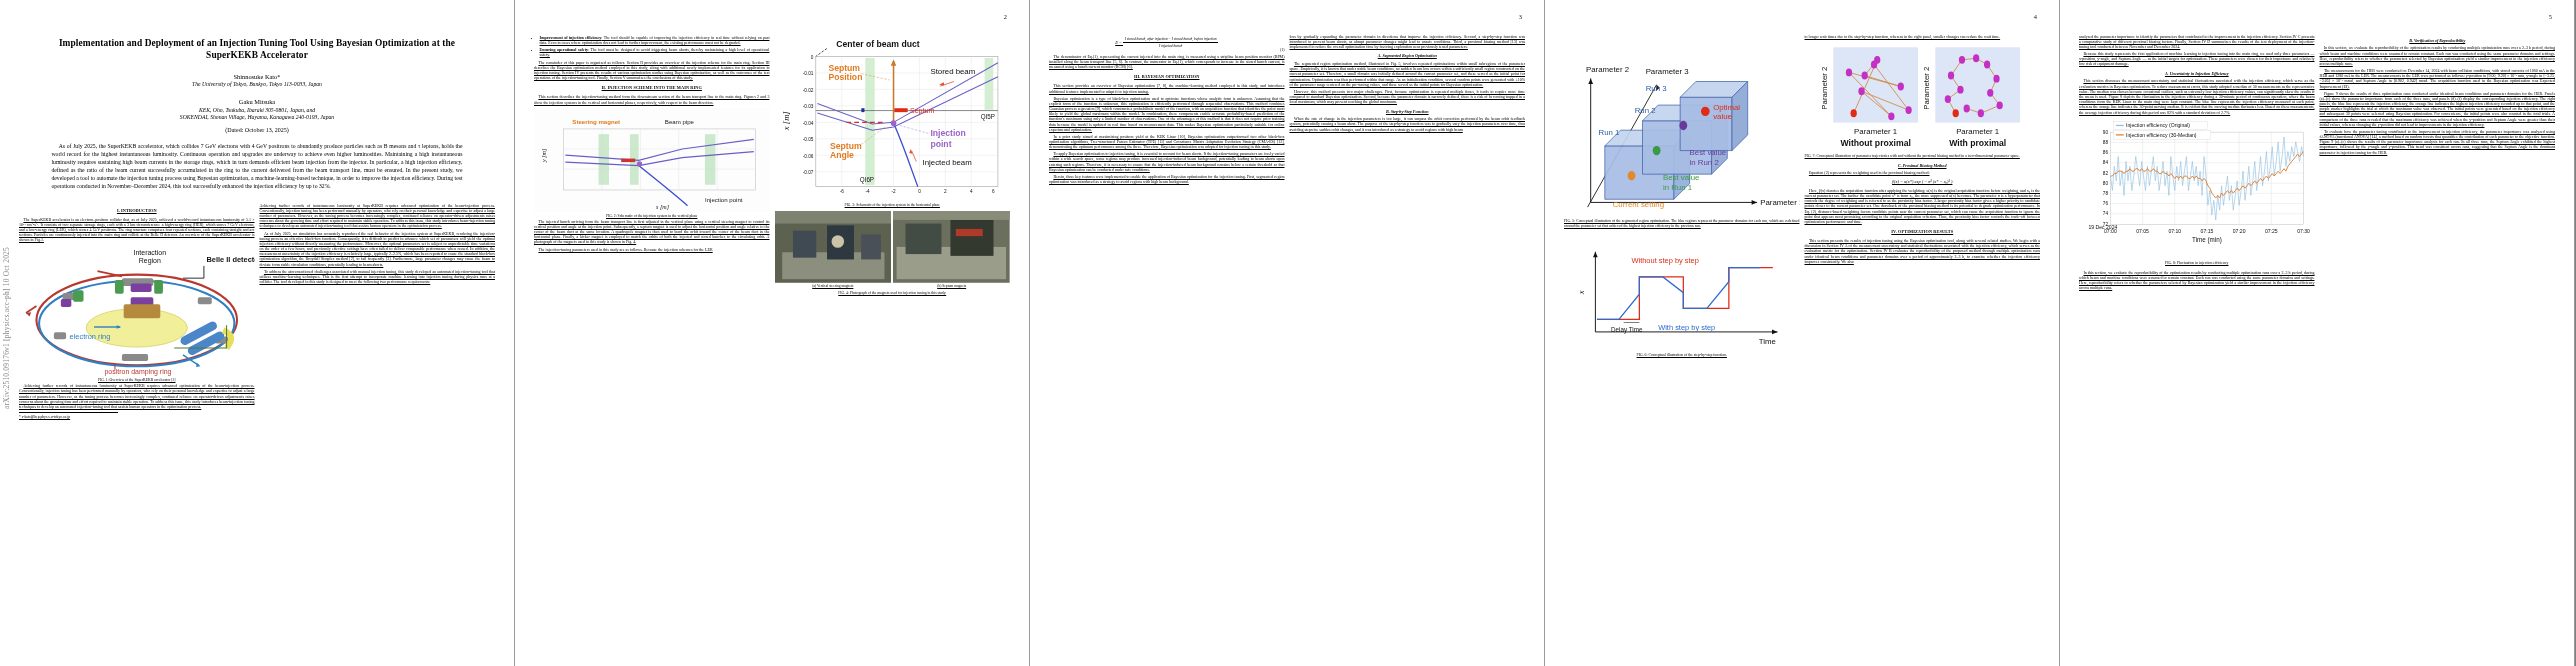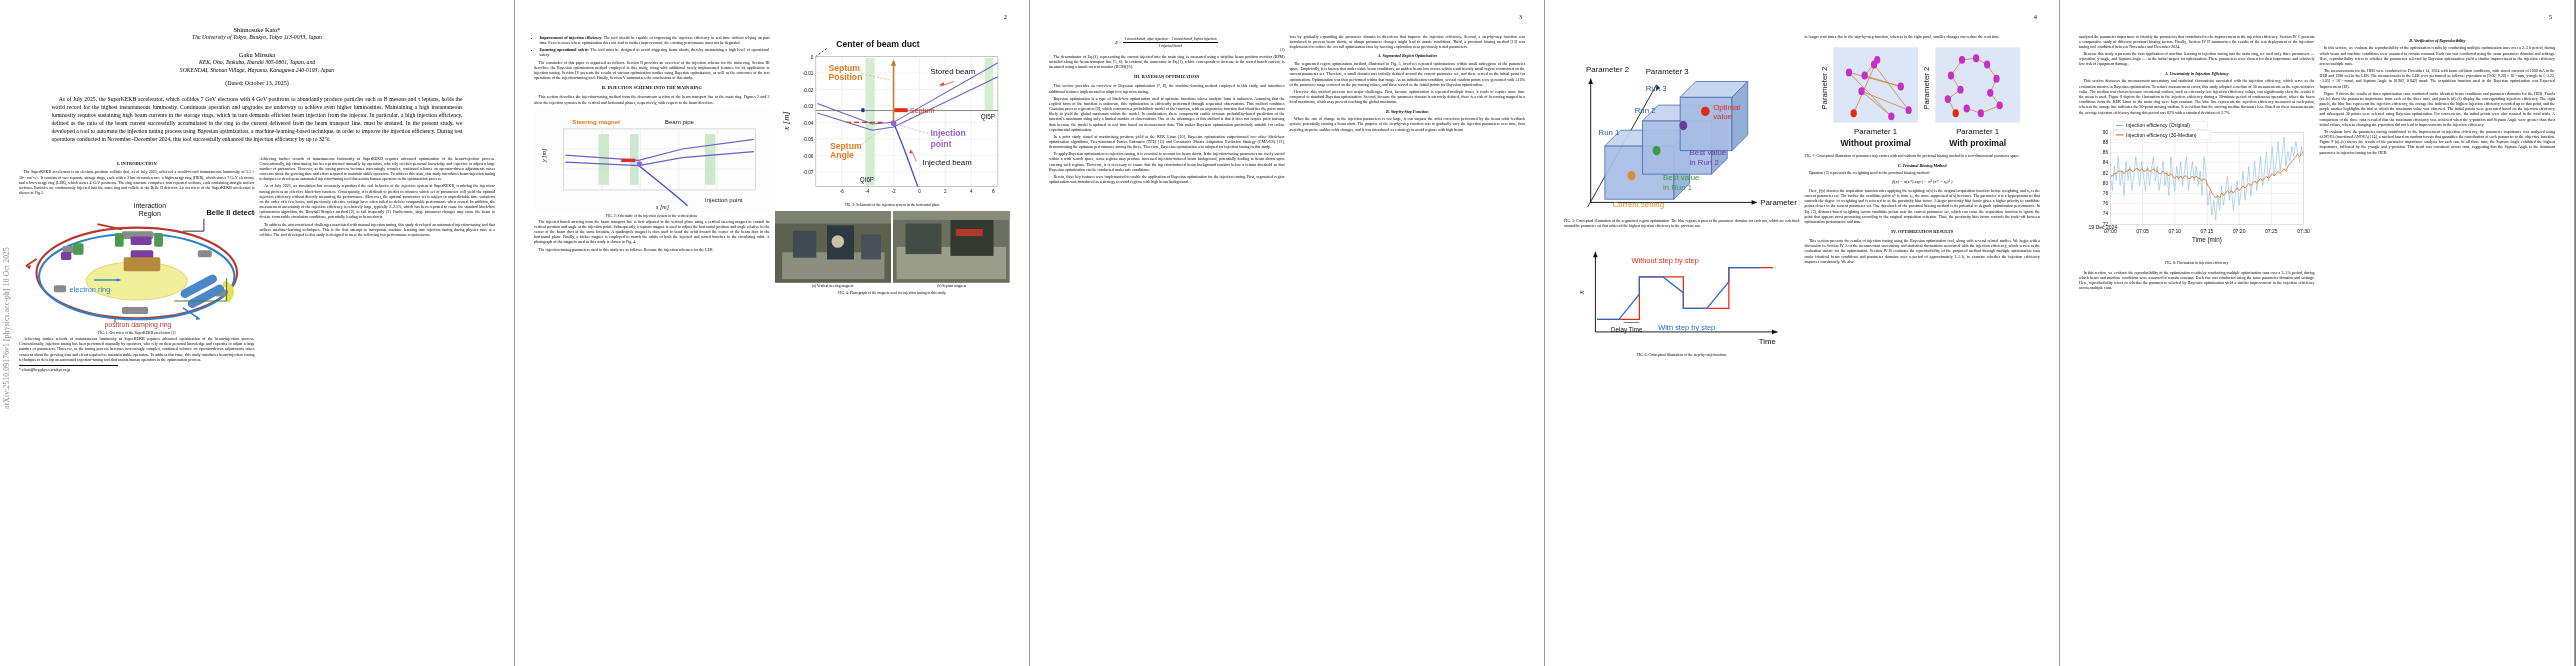--- a/index.html
+++ b/index.html
@@ -12,21 +12,21 @@
   .arxiv-stamp{position:absolute;left:-1.1px;top:117px;width:14.5px;height:422px;
      display:flex;align-items:center;justify-content:center;}
   .arxiv-stamp span{writing-mode:vertical-rl;transform:rotate(180deg);
      font-size:7.5px;color:#8a8a8a;letter-spacing:0.2px;white-space:nowrap;font-family:"Liberation Serif",serif;}
   .title{font-size:9.4px;font-weight:bold;text-align:center;line-height:1.34;margin:22px auto 0 auto;width:400px;letter-spacing:0.1px;}
   .authblock{text-align:center;margin-top:11px;}
   .auth{font-size:6.4px;margin-top:5px;}
   .affil{font-size:5.7px;font-style:italic;margin-top:1.1px;line-height:1.35;}
   .dated{font-size:6px;margin-top:5px;}
   .abstract{width:411px;margin:9px auto 0 auto;font-size:5.7px;text-align:justify;line-height:1.42;text-indent:7.2px;}
-  .cols{display:flex;gap:5px;margin-top:9px;}
+  .cols{display:flex;gap:5px;margin-top:9px;text-decoration:underline;}
   .col{flex:1 1 0;min-width:0;font-size:4px;line-height:1.3;text-align:justify;}
   .col p{margin:0 0 1.9px 0;text-indent:4.4px;}
   .col p.noind{text-indent:0;}
   .sec{font-size:4.3px;font-weight:bold;text-align:center;margin:5px 0 3.3px 0;letter-spacing:0.1px;}
   .subsec{font-size:4.1px;font-weight:bold;font-style:italic;text-align:center;margin:4.4px 0 2.2px 0;}
   .caption{font-size:3.8px;text-align:center;margin:2.2px 0 3.9px 0;line-height:1.28;}
   .caption.just{text-align:justify;}
   ul.bul{margin:1.1px 0 2.2px 0;padding-left:5.6px;font-size:4px;line-height:1.3;text-align:justify;}
   ul.bul li{margin-bottom:2.2px;}
   .eqn{text-align:center;font-size:4.4px;font-style:italic;margin:3.3px 0;position:relative;}
@@ -45,20 +45,21 @@
 </head>
 <body>
 
 <div class="sheetwrap">
 
   <div class="page">
     <div class="arxiv-stamp">
       <span>arXiv:2510.09176v1  [physics.acc-ph]  10 Oct 2025</span>
     </div>
 
+    <div class="title">Implementation and Deployment of an Injection Tuning Tool Using Bayesian Optimization at the SuperKEKB Accelerator</div>
 
     <div class="authblock">
       <div class="auth">Shinnosuke Kato*</div>
       <div class="affil">The University of Tokyo, Bunkyo, Tokyo 113-0033, Japan</div>
       <div class="auth" style="margin-top:10px">Gaku Mitsuka</div>
       <div class="affil" style="white-space:pre-line">KEK, Oho, Tsukuba, Ibaraki 305-0801, Japan, and
 SOKENDAI, Shonan Village, Hayama, Kanagawa 240-0193, Japan</div>
       <div class="dated">(Dated: October 13, 2025)</div>
     </div>
 

